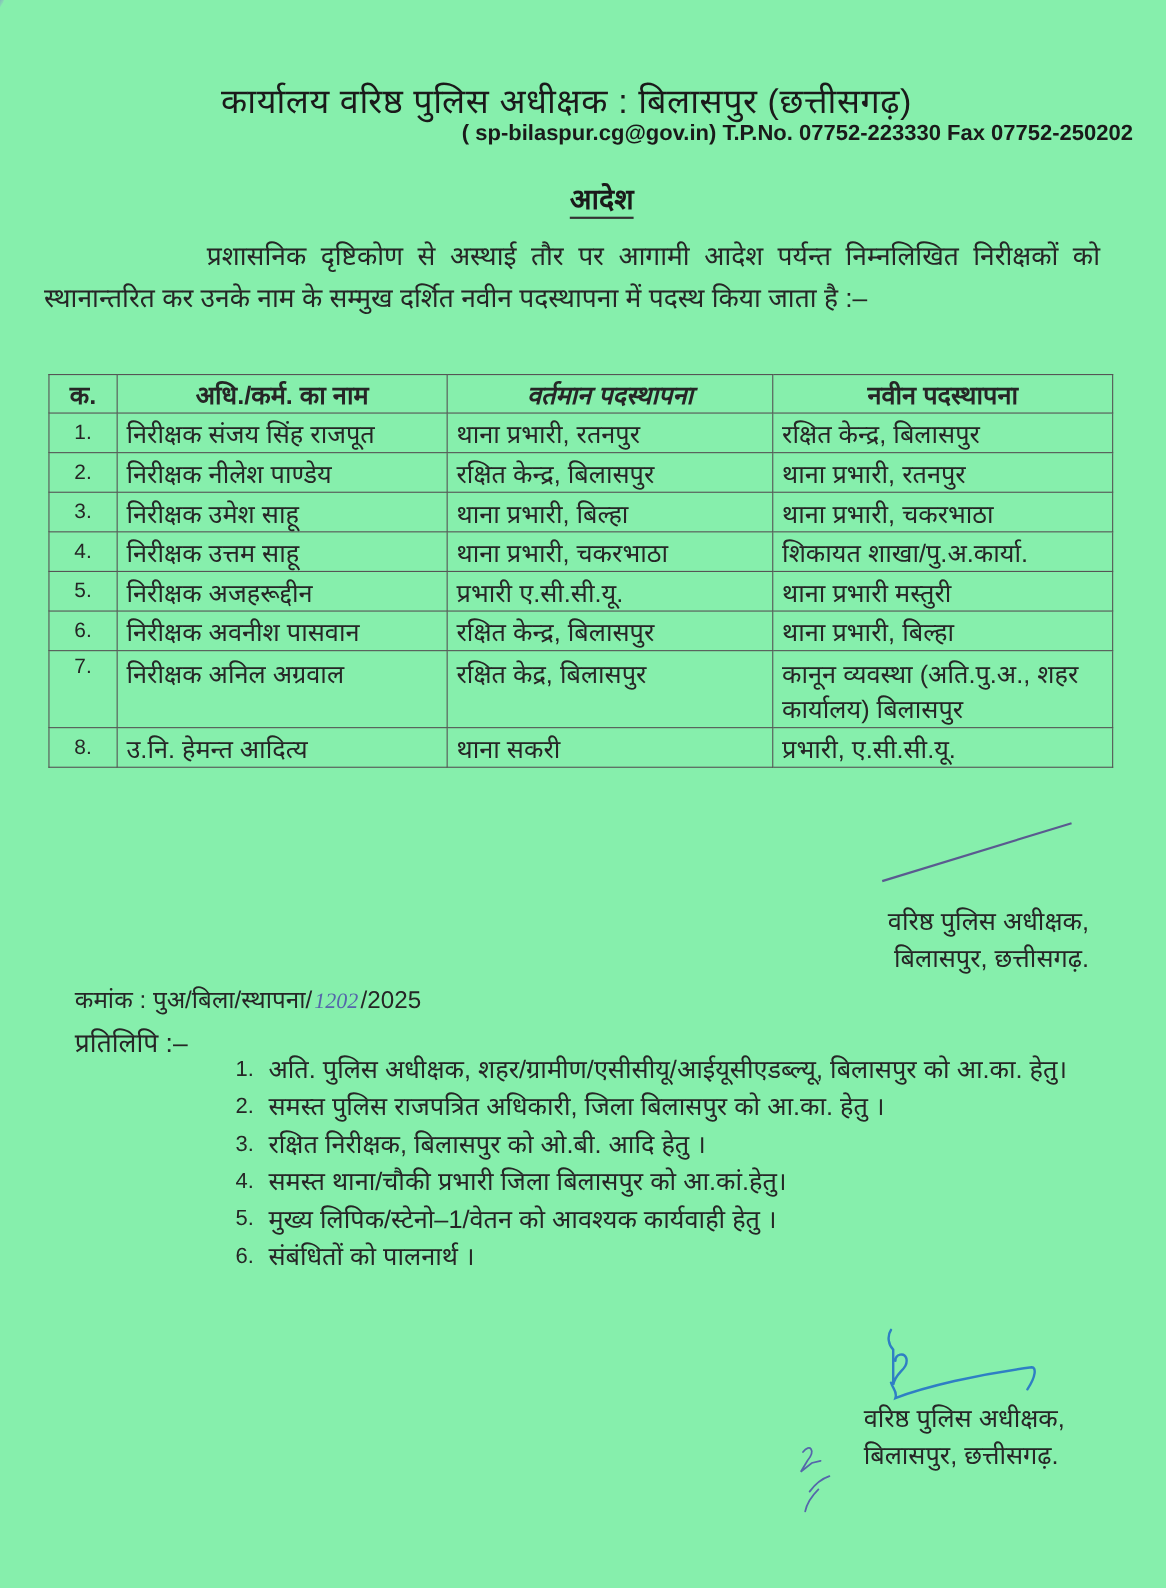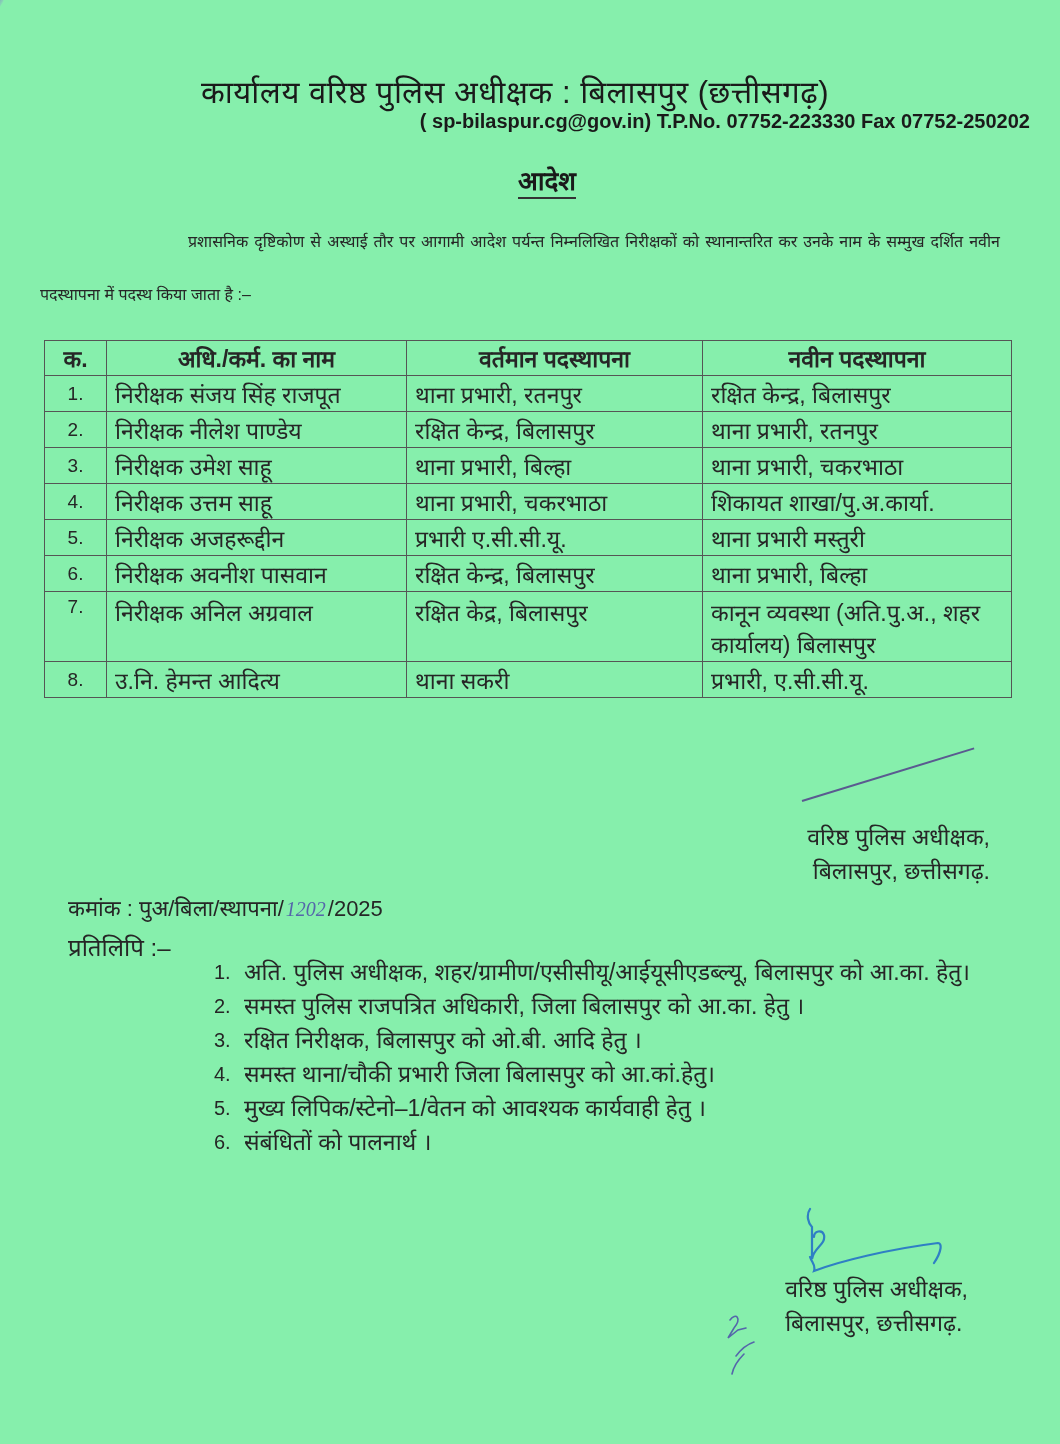--- a/index.html
+++ b/index.html
@@ -23,36 +23,36 @@
     position: absolute; top: 110px; left: 0; width: 1030px; text-align: right;
     font-size: 20px; font-weight: bold; color: #1a1a1a;
   }
   .order-title {
     position: absolute; top: 162px; left: 0; width: 1030px; text-align: center;
     font-size: 26px; font-weight: bold; color: #1a1a1a; margin-left: 32px;
   }
   .order-title span { border-bottom: 2px solid #333; padding-bottom: 1px; }
   .para {
     position: absolute; top: 215px; left: 40px; width: 960px;
-    font-size: 16px; line-height: 53px; text-align: justify; color: #262626;
+    font-size: 24px; line-height: 38px; text-align: justify; color: #262626;
     text-indent: 148px;
   }
   table.transfer {
     position: absolute; top: 340px; left: 44px; width: 968px;
     border-collapse: collapse; font-size: 23px; color: #262626;
   }
   table.transfer th, table.transfer td {
     border: 1.5px solid #555; padding: 1px 8px; height: 36px; vertical-align: middle;
     font-weight: normal;
   }
   table.transfer th { text-align: center; font-weight: bold; height: 34px; }
   table.transfer td.num { text-align: center; width: 62px; font-size: 19px; }
   table.transfer td.tall { height: 68px; vertical-align: top; padding-top: 4px; }
   .col-name { width: 300px; }
-  .col-cur { width: 296px; }
+  .col-cur { width: 296px; font-style: italic; }
   .sig-line1 {
     position: absolute; left: 800px; top: 748px; width: 180px; height: 2px;
     background: #5a5a90; transform: rotate(-17deg); transform-origin: left center;
     top: 800px; left: 802px;
   }
   .sig-block1 {
     position: absolute; top: 820px; right: 70px; text-align: right;
     font-size: 23px; line-height: 34px; color: #262626;
   }
   .ref-line {

